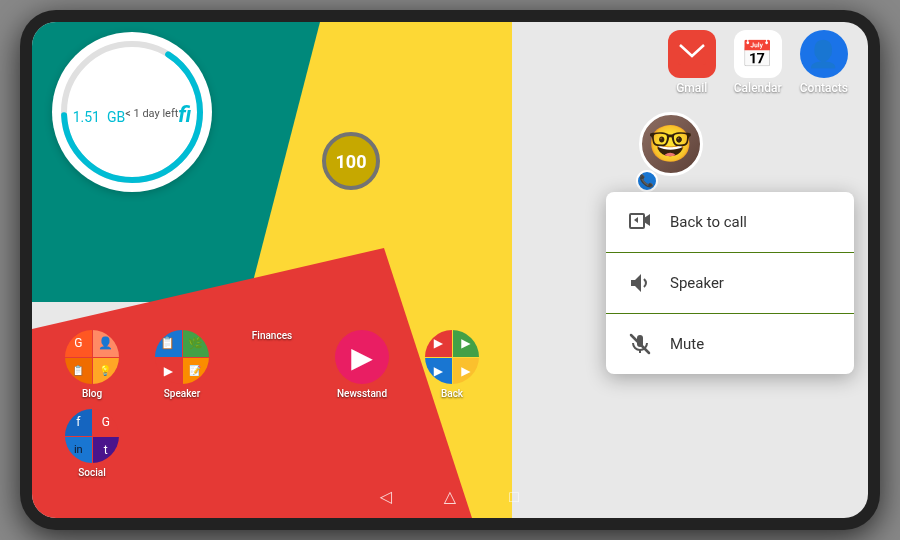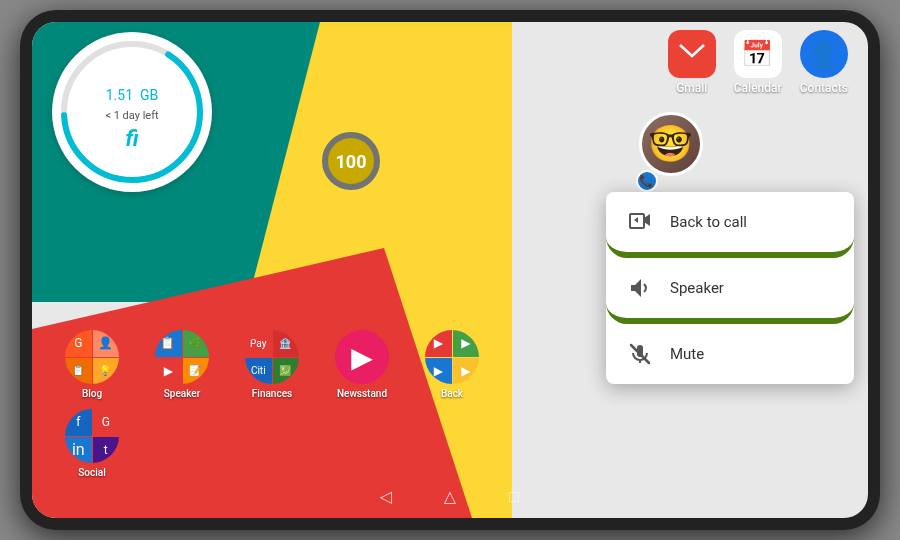--- a/index.html
+++ b/index.html
@@ -99,21 +99,20 @@
     
     .fi-widget {
       position: absolute;
       top: 10px;
       left: 20px;
       width: 160px;
       height: 160px;
       background: white;
       border-radius: 50%;
       display: flex;
-      flex-direction: column;
       align-items: center;
       justify-content: center;
       box-shadow: 0 2px 8px rgba(0,0,0,0.2);
     }
 
     .fi-gb {
       font-size: 28px;
       font-weight: 700;
       color: #00bcd4;
     }
@@ -151,21 +150,21 @@
       width: 58px;
       height: 58px;
       background: #c6a800;
       border-radius: 50%;
       display: flex;
       align-items: center;
       justify-content: center;
       color: white;
       font-size: 18px;
       font-weight: 700;
-      border: 6px solid #737373;
+      border: 4px solid #737373;
     }
 
     
     .contact-avatar {
       position: absolute;
       top: 90px;
       right: 200px;
       width: 64px;
       height: 64px;
       border-radius: 50%;
@@ -243,22 +242,21 @@
       overflow: hidden;
       z-index: 10;
     }
 
     .menu-item {
       display: flex;
       align-items: center;
       gap: 16px;
       padding: 16px 20px;
       cursor: pointer;
-      border-bottom: 6px solid #4d7c0f;
-      border-radius: 21px;
+      border-bottom: 1px solid #4d7c0f;
     }
 
     .menu-item:last-child {
       border-bottom: none;
     }
 
     .menu-icon {
       width: 28px;
       height: 28px;
       display: flex;
@@ -430,34 +428,20 @@
               <span style="font-size:12px;color:white">▶</span>
             </div>
           <div class="multi-icon-cell" style="background:#fb8c00;">
               <span style="font-size:10px;color:white">📝</span>
             </div>
         </div>
         <span class="app-name">Speaker</span>
       </div>
 
       <div class="app-item">
-        <div class="multi-icon">
-          <div class="multi-icon-cell" style="background:#e53935;">
-              <span style="font-size:10px;color:white">Pay</span>
-            </div>
-          <div class="multi-icon-cell" style="background:#d32f2f;">
-              <span style="font-size:10px;color:white">🏦</span>
-            </div>
-          <div class="multi-icon-cell" style="background:#1565c0;">
-              <span style="font-size:10px;color:white">Citi</span>
-            </div>
-          <div class="multi-icon-cell" style="background:#2e7d32;">
-              <span style="font-size:10px;color:white">💹</span>
-            </div>
-        </div>
         <span class="app-name">Finances</span>
       </div>
 
       <div class="app-item">
         <div class="app-icon-round" style="background:#e91e63;">
           <span style="font-size:28px;color:white;">▶</span>
         </div>
         <span class="app-name">Newsstand</span>
       </div>
 
@@ -481,21 +465,21 @@
 
       <div class="app-item">
         <div class="multi-icon">
           <div class="multi-icon-cell" style="background:#1565c0;">
               <span style="font-size:12px;color:white">f</span>
             </div>
           <div class="multi-icon-cell" style="background:#e53935;">
               <span style="font-size:12px;color:white">G</span>
             </div>
           <div class="multi-icon-cell" style="background:#1976d2;">
-              <span style="font-size:16px;color:#fef9c3">in</span>
+              <span style="font-size:11px;color:#0f172a">in</span>
             </div>
           <div class="multi-icon-cell" style="background:#4a148c;">
               <span style="font-size:12px;color:white">t</span>
             </div>
         </div>
         <span class="app-name">Social</span>
       </div>
     </div>
 
     <div class="context-menu">

